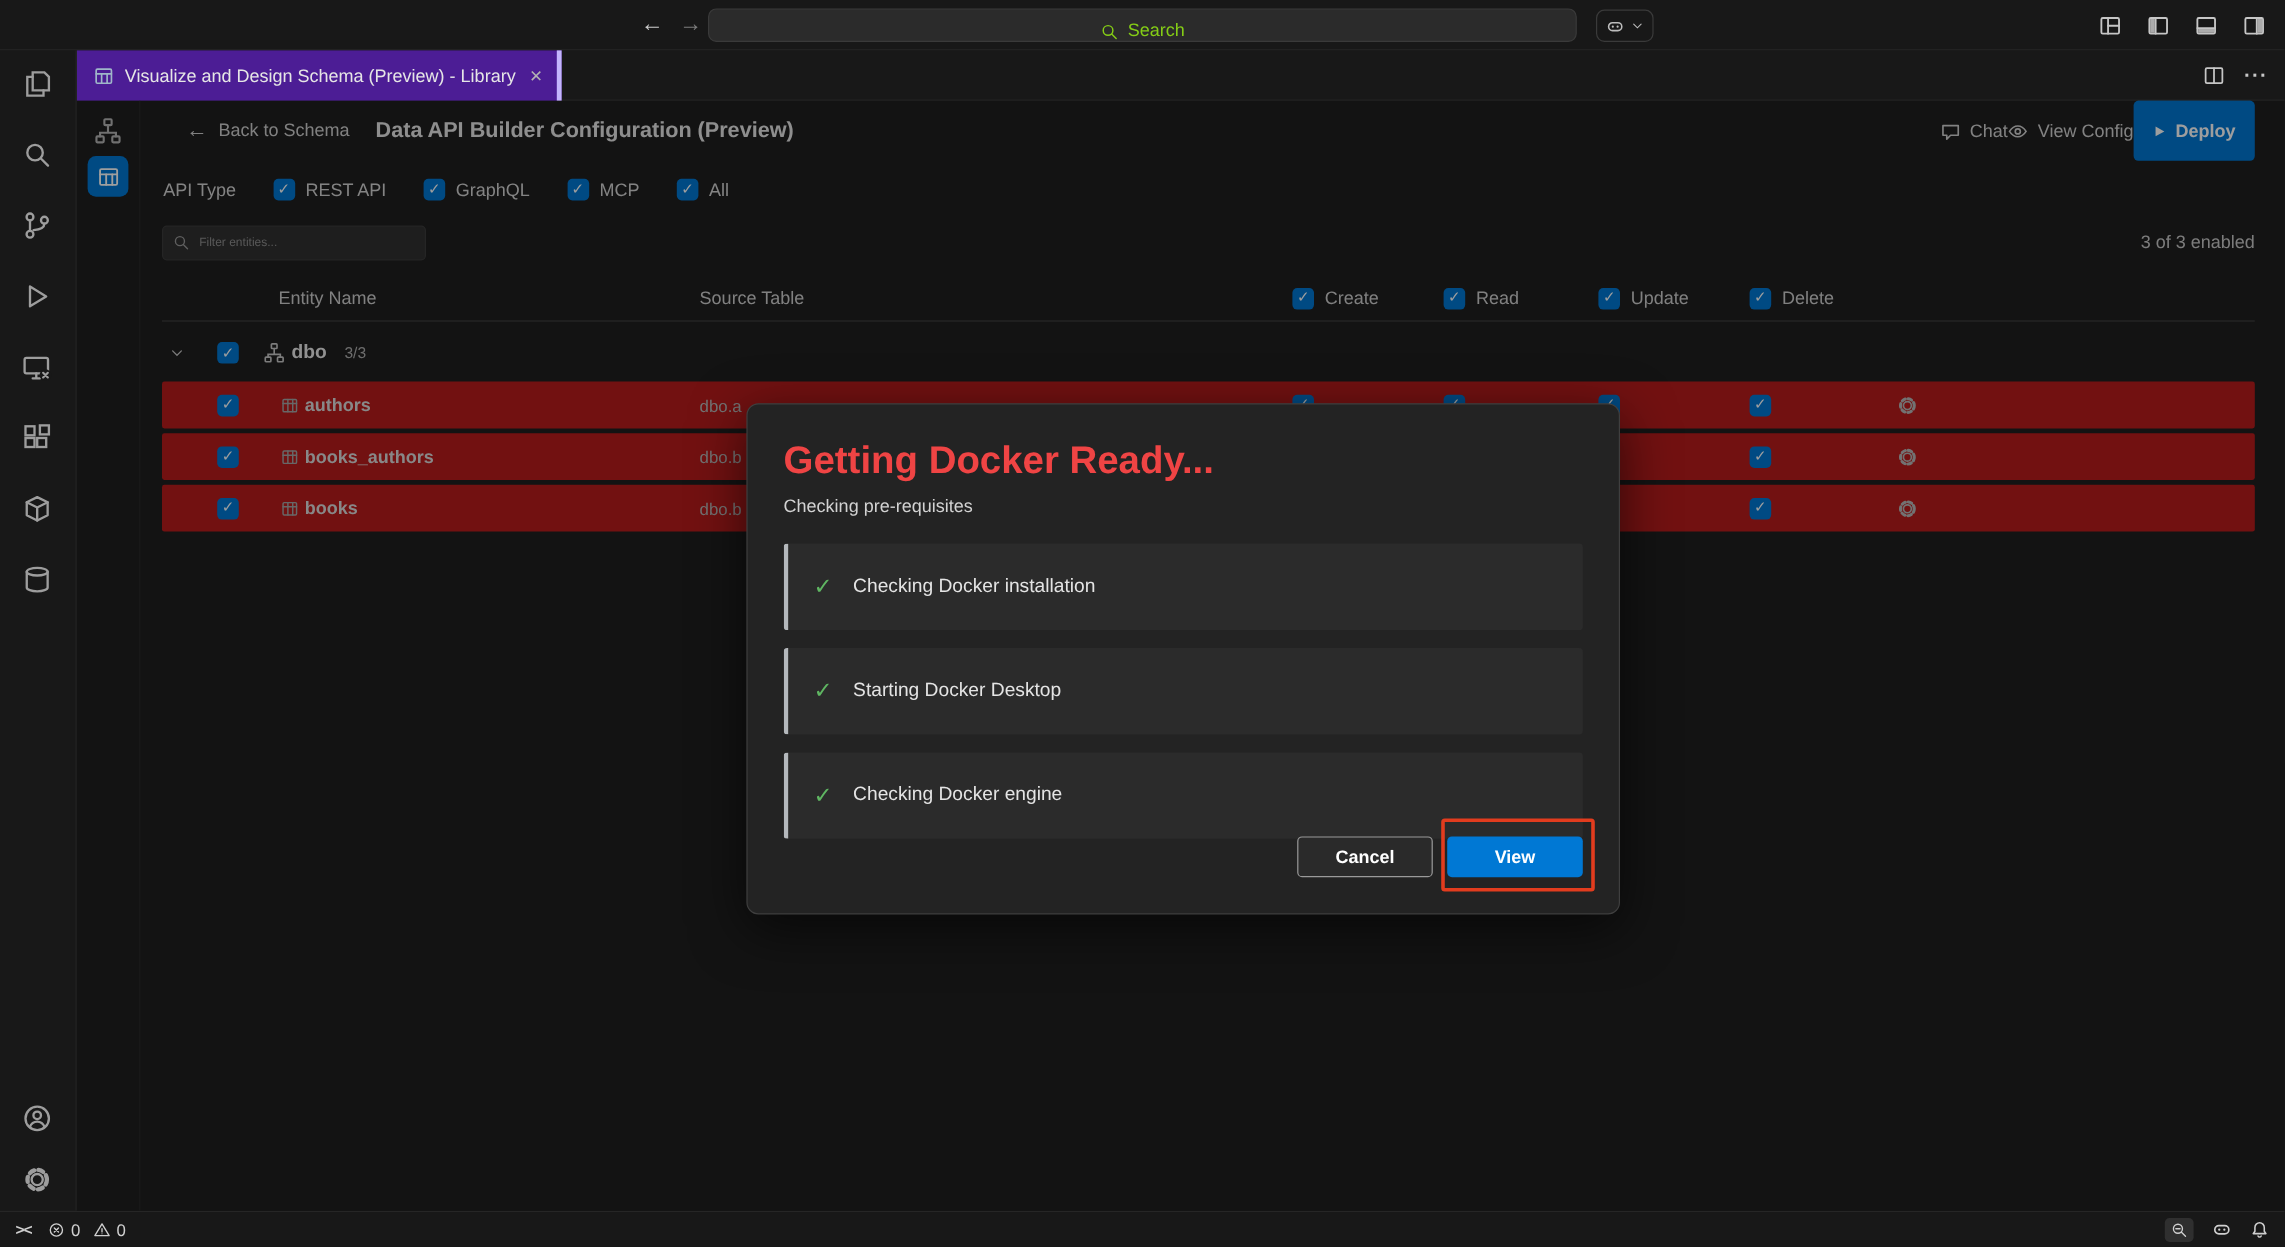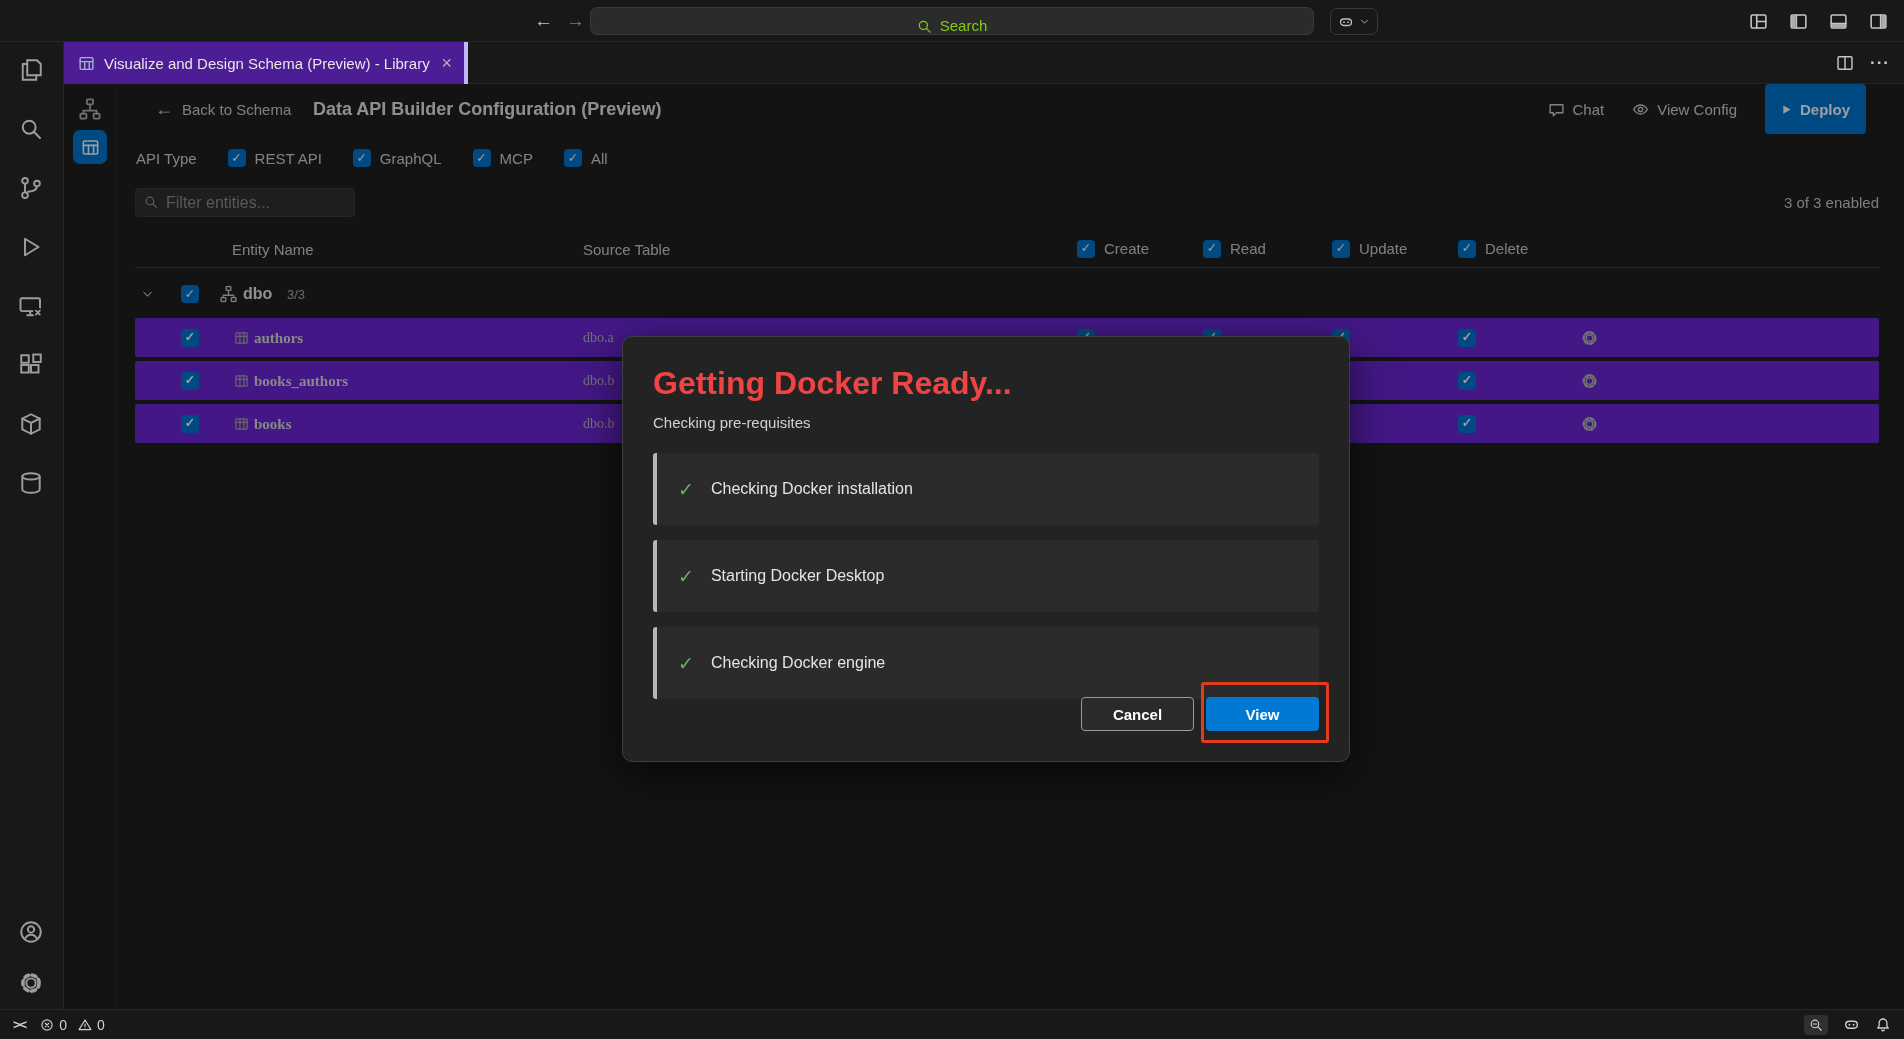--- a/index.html
+++ b/index.html
@@ -39,48 +39,48 @@
   .editor { position:absolute; left:64px; top:84px; right:0; bottom:30px; background:#1f1f1f; }
   .rail { position:absolute; left:0; top:0; bottom:0; width:53px; border-right:1px solid #2b2b2b; }
   .rail-btn { position:absolute; left:50%; transform:translateX(-50%); width:34px; height:34px; display:flex; align-items:center; justify-content:center; color:#b5b5b5; border-radius:7px; }
   .rail-btn.sel { background:#0078d4; color:#ffffff; }
   .wv { position:absolute; left:54px; top:0; right:0; bottom:0; }
 
   .page-header { position:absolute; top:6px; left:0; right:0; height:38px; }
   .back-link { position:absolute; left:37px; top:50%; transform:translateY(-50%); display:flex; align-items:center; gap:9px; color:#cfcfcf; font-size:15px; }
   .back-arrow { font-size:18px; }
   .page-title { position:absolute; left:195px; top:50%; transform:translateY(-50%); font-size:18px; font-weight:bold; color:#e6e6e6; white-space:nowrap; }
-  .header-actions { position:absolute; right:38px; top:50%; transform:translateY(-50%); display:flex; gap:28px; }
+  .header-actions { position:absolute; right:25px; top:50%; transform:translateY(-50%); display:flex; }
   .text-btn { display:flex; align-items:center; gap:8px; color:#d2d2d2; font-size:15px; }
   .btn-primary { display:flex; align-items:center; gap:8px; background:#0078d4; color:#ffffff; border:none; border-radius:4px;
     height:50px; padding:0 16px; font-size:15px; font-weight:bold; font-family:inherit; }
 
   .api-row { position:absolute; top:58px; left:18px; height:32px; display:flex; align-items:center; gap:31px; }
   .api-label { color:#d4d4d4; font-size:15px; }
   .opt { display:flex; align-items:center; gap:9px; color:#d4d4d4; font-size:15px; }
 
   .cb { width:18px; height:18px; border-radius:4px; background:#0078d4; display:inline-flex; align-items:center; justify-content:center; flex:0 0 auto; }
   .cb::after { content:"✓"; color:#ffffff; font-size:12.5px; font-weight:bold; line-height:1; }
 
   .filter-row { position:absolute; top:104px; left:0; right:0; height:29px; }
   .filter-box { position:absolute; left:17px; top:0; width:220px; height:29px; }
   .filter-box input { width:100%; height:100%; background:#313131; border:1px solid #3d3d3d; border-radius:4px; color:#22c55e;
-    font-size:16px; font-family:inherit; padding:0 8px 0 30px; outline:none; }
+    font-size:10px; font-family:inherit; padding:0 8px 0 30px; outline:none; }
   .filter-box input::placeholder { color:#8f8f8f; }
   .filter-search-ic { position:absolute; left:9px; top:7px; color:#9a9a9a; }
   .enabled-count { position:absolute; right:25px; top:0; line-height:29px; color:#c9c9c9; font-size:15px; }
 
   .table-wrap { position:absolute; top:146px; left:17px; right:25px; }
   .abs { position:absolute; top:50%; transform:translateY(-50%); }
   .grid-head { position:relative; height:38px; border-bottom:1px solid #3f3f3f; color:#cfcfcf; font-size:15px; }
   .hpair { display:flex; align-items:center; gap:9px;justify-content:center; }
   .group-row { position:relative; margin-top:6px; height:40px; color:#eaeaea; }
   .group-name { font-weight:bold; font-size:16px; }
   .group-count { font-size:13px; color:#aeaeae; }
-  .erow { position:relative; height:39px; margin-top:4px; background:#6d28d9; border-radius:2px;font-family:Liberation Serif, serif; }
+  .erow { position:relative; height:39px; margin-top:4px; background:#b91c1c; border-radius:2px; }
   .ename { font-size:15px; font-weight:bold; color:#dcdcdc; }
   .esrc { font-size:14px; color:#b9b9b9; }
   .gear-ic { color:#b9b9b9; }
 
   .dim { position:absolute; inset:0; background:rgba(0,0,0,0.38); z-index:40; }
 
   
   .modal { position:absolute; left:558px; top:252px; width:728px; height:426px; background:#232323; border:1px solid #3f3f3f;
     border-radius:10px; box-shadow:0 12px 44px rgba(0,0,0,0.6); z-index:50; padding:28px 30px; }
   .modal-title { font-size:32px; font-weight:bold; color:#ef4444; }

